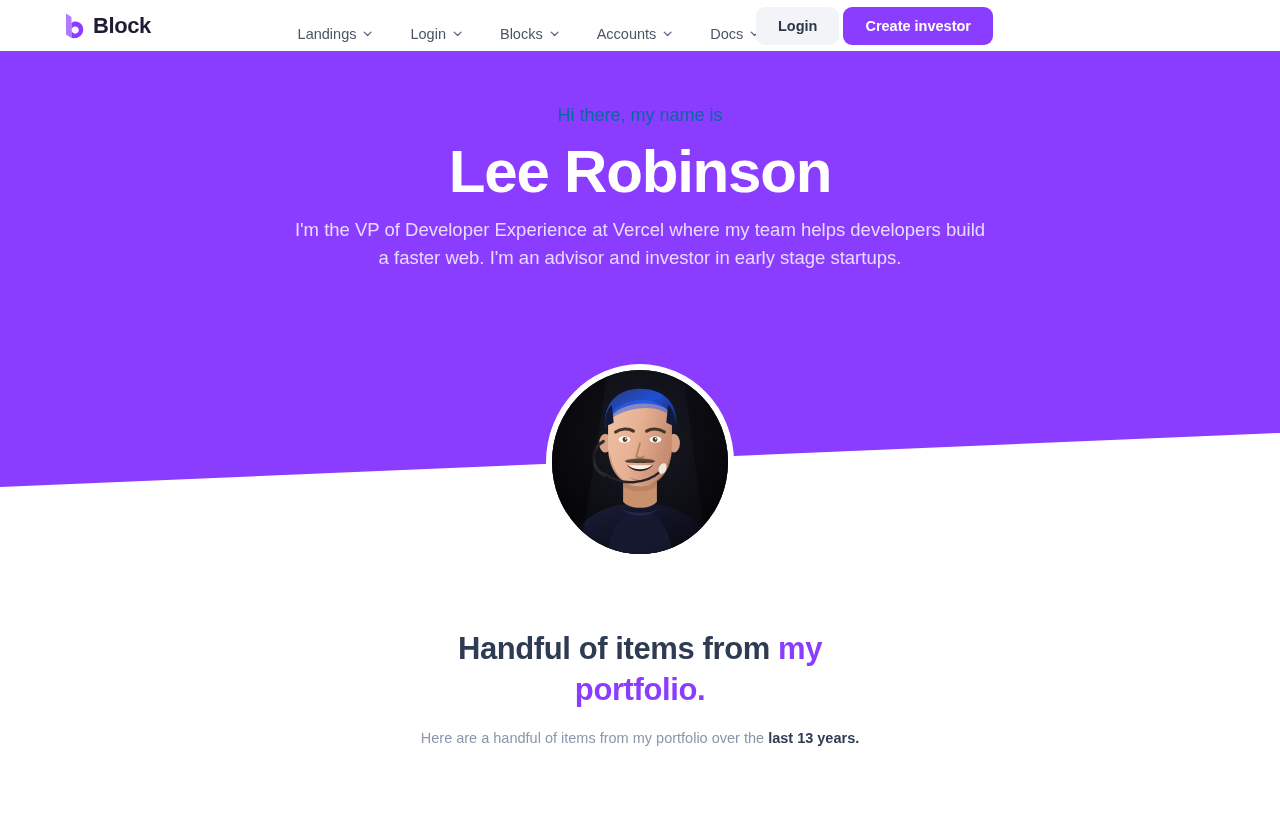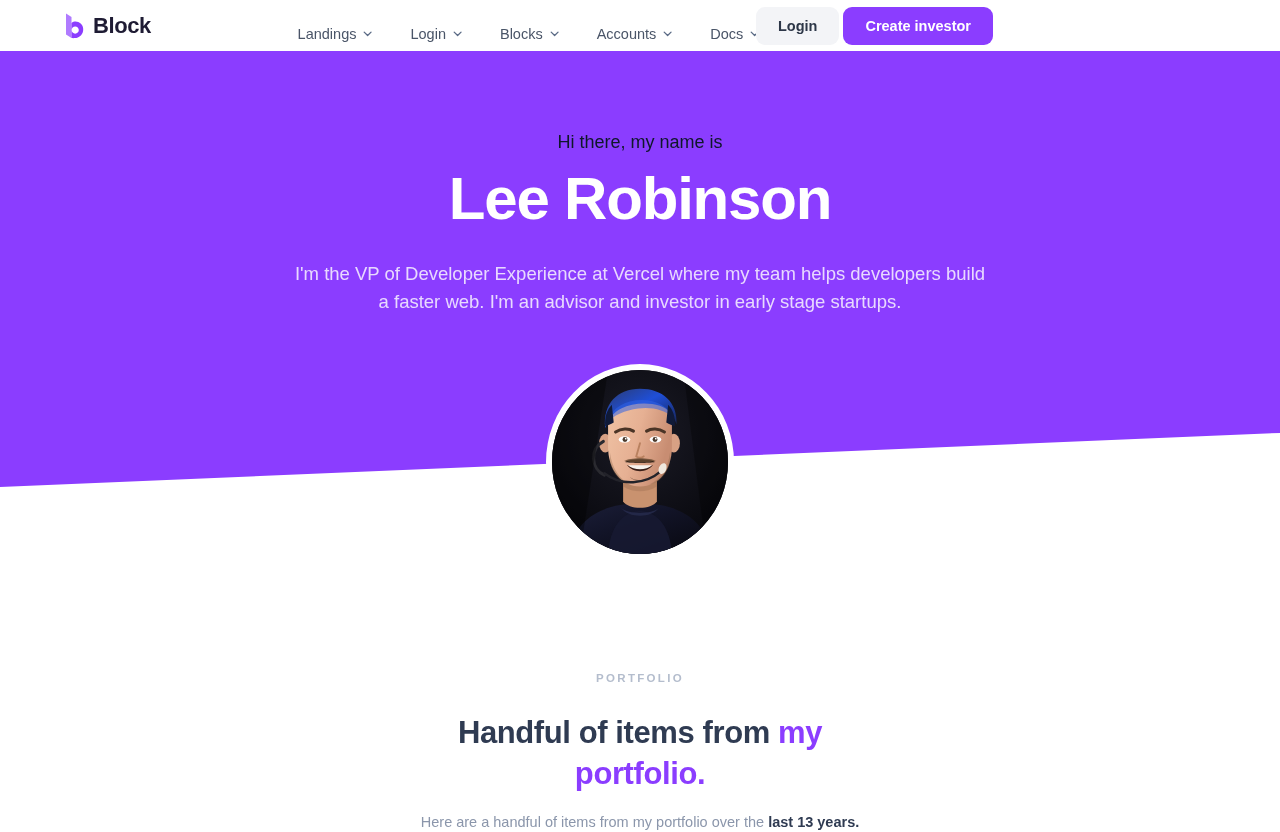--- a/index.html
+++ b/index.html
@@ -62,30 +62,30 @@
   .hero-bg {
     position:absolute; inset:0; width:100%; height:100%;
     background:#8b3dff;
     clip-path: polygon(0 0, 100% 0, 100% 86.8%, 0 99.1%);
   }
   .hero-inner {
     position:absolute; top:0; left:0; width:1280px;
     text-align:center;
   }
   .hero-greet {
-    margin-top:79px;
-    font-size:18px; color:#0f172a; line-height:1.4;
+    margin-top:52px;
+    font-size:18px; color:#0369a1; line-height:1.4;
   }
   .hero-name {
     margin-top:12px;
     font-size:60px; font-weight:bold; color:#ffffff;
     letter-spacing:-1.2px; line-height:1.08;
   }
   .hero-sub {
-    margin-top:28px;
+    margin-top:11px;
     font-size:18.5px; line-height:1.5;
     color:#e8d9ff;
     width:700px; margin-left:auto; margin-right:auto;
   }
 
   
   .avatar-wrap {
     position:absolute; left:50%; top:364px; transform:translateX(-50%);
     width:188px; height:196px;
     z-index:30;
@@ -279,20 +279,19 @@
         <ellipse cx="118" cy="105" rx="4" ry="6" fill="#efe7dd" transform="rotate(22 118 105)"></ellipse>
 
         <path d="M0 0 L60 0 L30 196 L0 196 Z" fill="#000000" opacity="0.35"></path>
         <path d="M188 0 L140 0 L165 196 L188 196 Z" fill="#000000" opacity="0.3"></path>
       </svg>
     </div>
   </div>
 </div>
 
 <section class="portfolio">
-  <div class="eyebrow">PORTFOLIO</div>
   <h2 class="pf-title">
     <span>Handful of items from </span><span class="accent">my portfolio.</span>
   </h2>
   <p class="pf-desc">
     <span>Here are a handful of items from my portfolio over the </span><span class="strong">last 13 years.</span>
   </p>
 </section>
 
 </body></html>

